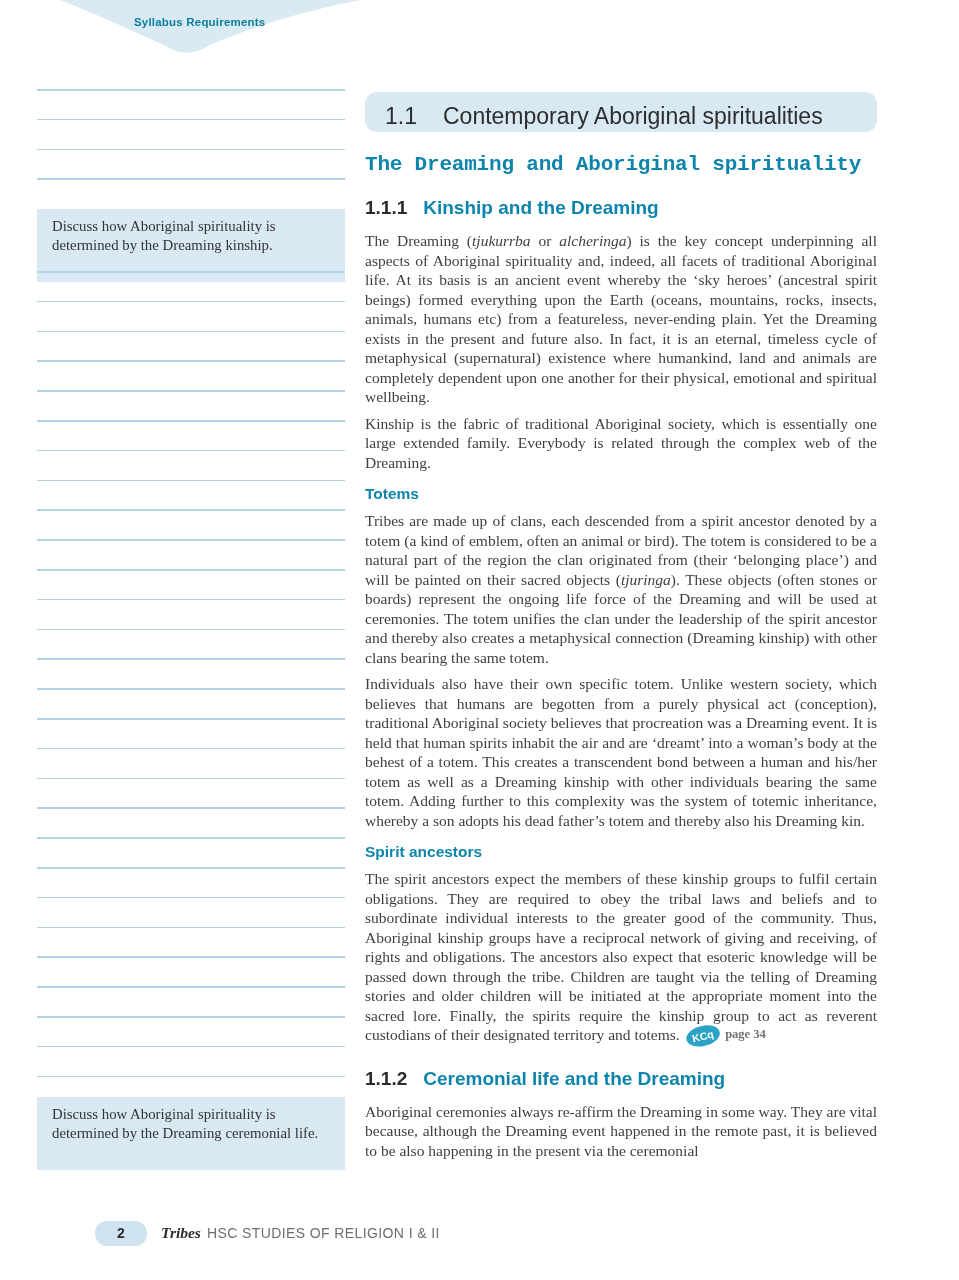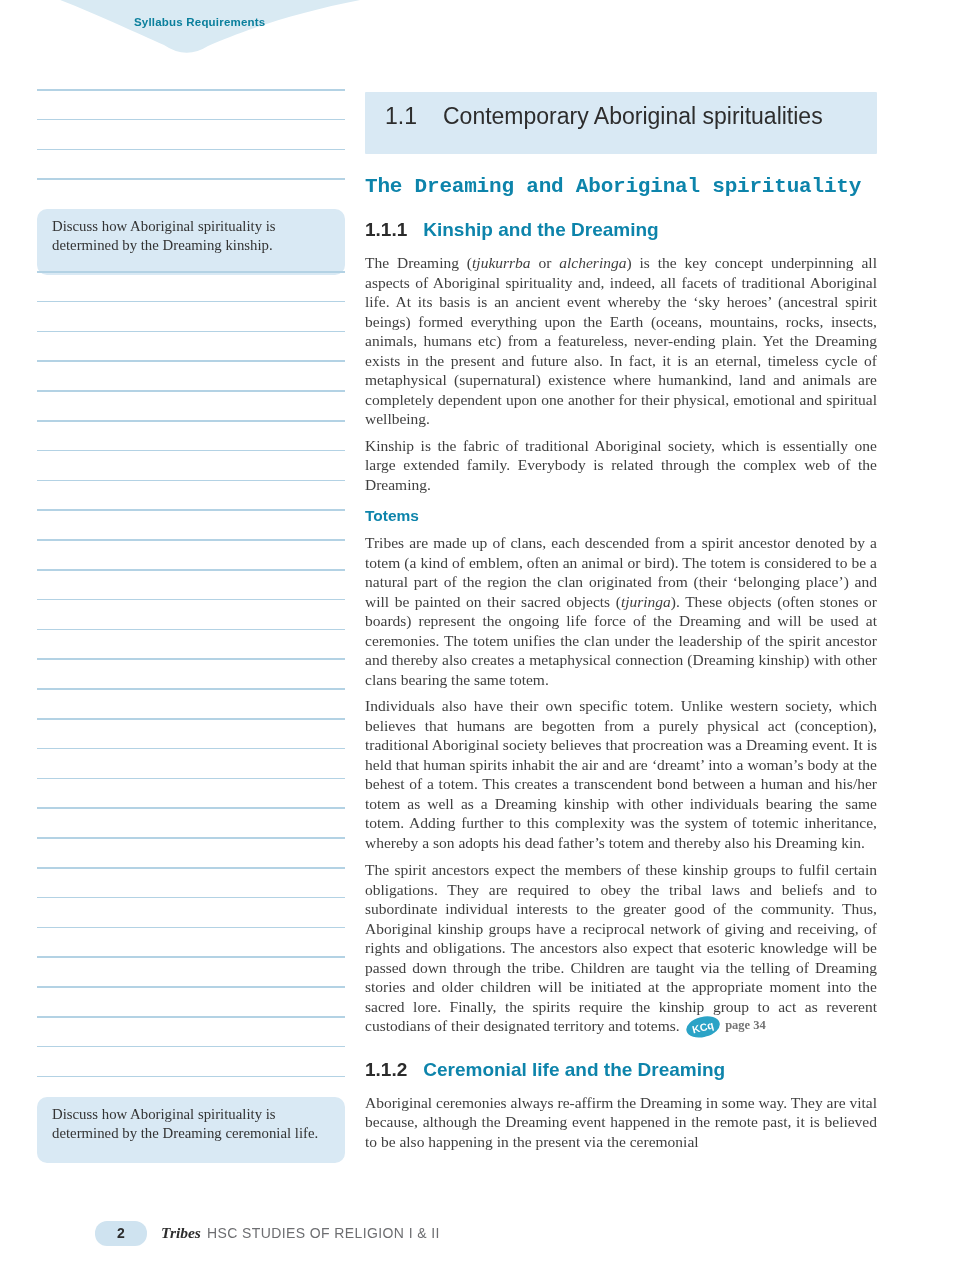--- a/index.html
+++ b/index.html
@@ -10,28 +10,28 @@
   .syltab{position:absolute;left:0;top:0;width:430px;height:70px;}
   .syltab-label{position:absolute;left:134px;top:16px;font-family:"Liberation Sans",sans-serif;
         font-size:11.5px;font-weight:bold;color:#0a7f9c;letter-spacing:.2px;}
 
   
   .sidebar{position:absolute;left:37px;top:0;width:308px;height:1280px;}
   .rules{position:absolute;left:0;width:308px;
         background-image:repeating-linear-gradient(180deg,#b3d2e4 0 1.5px,transparent 1.5px 29.8px);}
   .rules1{top:89px;height:92px;}
   .rules2{top:271px;height:812px;}
-  .notebox{position:absolute;left:0;width:280px;background:#d9e9f4;border-radius:10px;
-        padding:8px 13px 20px 15px;font-size:14.8px;line-height:19px;color:#333;}
+  .notebox{position:absolute;left:0;width:280px;background:#d9e9f4;border-radius:1px;
+        padding:8px 13px 27px 15px;font-size:14.8px;line-height:19px;color:#333;}
   .notebox1{top:209px;}
   .notebox2{top:1097px;}
 
   
   .main{position:absolute;left:365px;top:0;width:512px;}
-  .chapterbox{margin-top:92px;height:62px;line-height:48px;background:#d9e9f4;border-radius:1px;
+  .chapterbox{margin-top:92px;height:40px;line-height:48px;background:#d9e9f4;border-radius:12px;
         font-family:"Liberation Sans",sans-serif;font-size:23px;color:#2d2d2d;padding-left:20px;
         box-sizing:border-box;white-space:nowrap;}
   .chapterbox .num{margin-right:26px;}
   h1.pagehead{margin:21px 0 0 0;font-family:Liberation Mono, monospace;font-size:21px;
         font-weight:bold;color:#0d84ab;letter-spacing:-.2px;}
   .sechead{margin-top:21px;font-family:"Liberation Sans",sans-serif;font-size:19px;font-weight:bold;}
   .sechead .secnum{color:#2b2b2b;margin-right:16px;}
   .sechead .sectitle{color:#0d84ab;}
   .subhead{margin-top:13px;font-family:"Liberation Sans",sans-serif;font-size:15.5px;
         font-weight:bold;color:#0d84ab;}
@@ -92,20 +92,21 @@
     <p class="body first"><span>The Dreaming (</span><span class="it">tjukurrba</span><span> or </span><span class="it">alcheringa</span><span>) is the key concept underpinning all aspects of Aboriginal spirituality and, indeed, all facets of traditional Aboriginal life. At its basis is an ancient event whereby the ‘sky heroes’ (ancestral spirit beings) formed everything upon the Earth (oceans, mountains, rocks, insects, animals, humans etc) from a featureless, never-ending plain. Yet the Dreaming exists in the present and future also. In fact, it is an eternal, timeless cycle of metaphysical (supernatural) existence where humankind, land and animals are completely dependent upon one another for their physical, emotional and spiritual wellbeing.</span></p>
 
     <p class="body follow">Kinship is the fabric of traditional Aboriginal society, which is essentially one large extended family. Everybody is related through the complex web of the Dreaming.</p>
 
     <div class="subhead">Totems</div>
 
     <p class="body afterhead"><span>Tribes are made up of clans, each descended from a spirit ancestor denoted by a totem (a kind of emblem, often an animal or bird). The totem is considered to be a natural part of the region the clan originated from (their ‘belonging place’) and will be painted on their sacred objects (</span><span class="it">tjuringa</span><span>). These objects (often stones or boards) represent the ongoing life force of the Dreaming and will be used at ceremonies. The totem unifies the clan under the leadership of the spirit ancestor and thereby also creates a metaphysical connection (Dreaming kinship) with other clans bearing the same totem.</span></p>
 
     <p class="body follow">Individuals also have their own specific totem. Unlike western society, which believes that humans are begotten from a purely physical act (conception), traditional Aboriginal society believes that procreation was a Dreaming event. It is held that human spirits inhabit the air and are ‘dreamt’ into a woman’s body at the behest of a totem. This creates a transcendent bond between a human and his/her totem as well as a Dreaming kinship with other individuals bearing the same totem. Adding further to this complexity was the system of totemic inheritance, whereby a son adopts his dead father’s totem and thereby also his Dreaming kin.</p>
 
+    <div class="subhead">Spirit ancestors</div>
 
     <p class="body afterhead"><span>The spirit ancestors expect the members of these kinship groups to fulfil certain obligations. They are required to obey the tribal laws and beliefs and to subordinate individual interests to the greater good of the community. Thus, Aboriginal kinship groups have a reciprocal network of giving and receiving, of rights and obligations. The ancestors also expect that esoteric knowledge will be passed down through the tribe. Children are taught via the telling of Dreaming stories and older children will be initiated at the appropriate moment into the sacred lore. Finally, the spirits require the kinship group to act as reverent custodians of their designated territory and totems.</span><span class="kcq-badge">KCq</span> <span class="kcq-page">page 34</span></p>
 
     <div class="sechead">
       <span class="secnum">1.1.2</span><span class="sectitle">Ceremonial life and the Dreaming</span>
     </div>
 
     <p class="body first">Aboriginal ceremonies always re-affirm the Dreaming in some way. They are vital because, although the Dreaming event happened in the remote past, it is believed to be also happening in the present via the ceremonial</p>
 
   </div>

